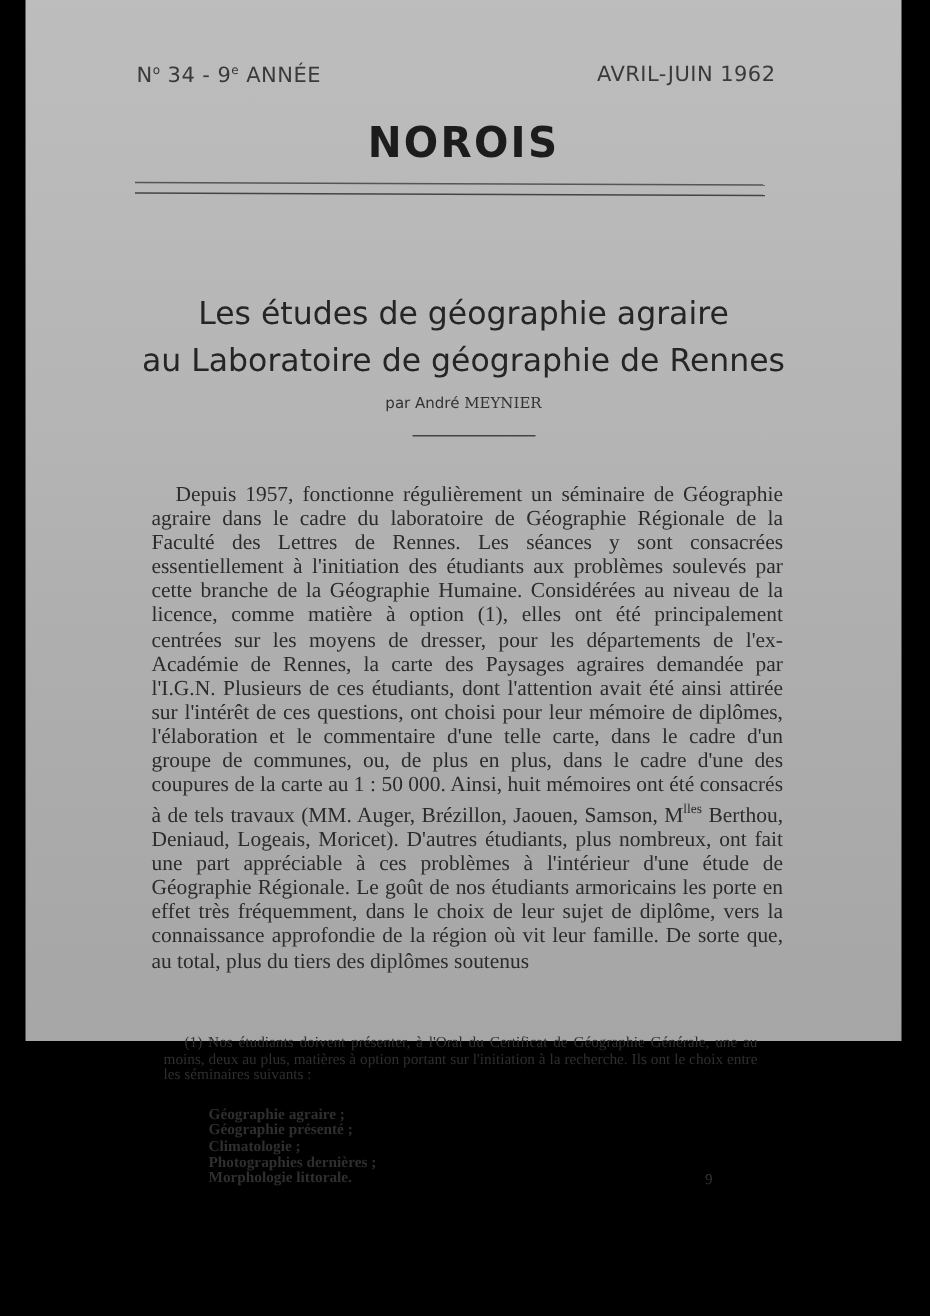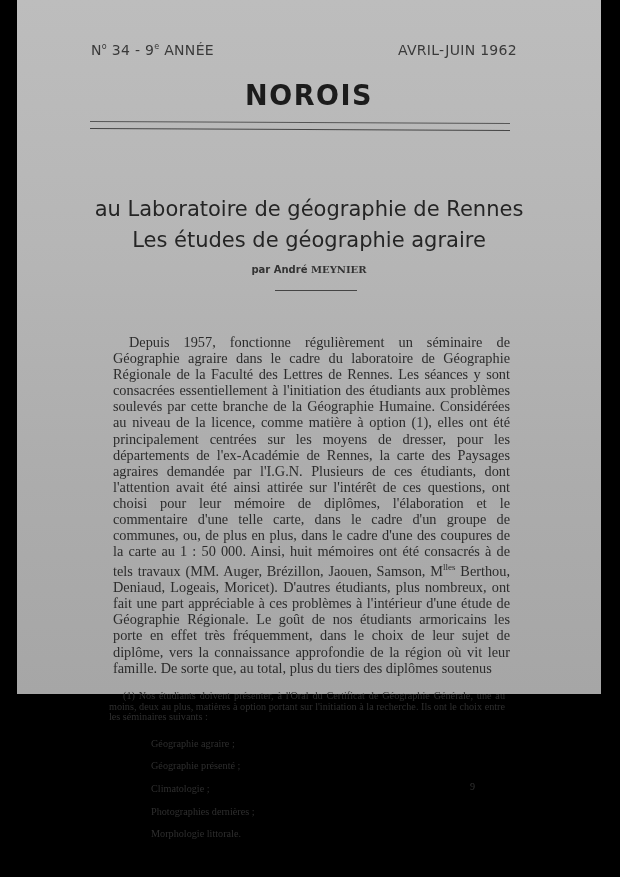--- a/index.html
+++ b/index.html
@@ -29,61 +29,61 @@
     border-top: 1px solid #555; border-bottom: 1px solid #444;
     transform: rotate(0.25deg);
   }
   .title {
     position: absolute; top: 194px; left: 0; width: 584px; text-align: center;
     font-family: "DejaVu Sans", sans-serif; font-size: 21px; line-height: 31px;
     color: #252525;
   }
   .author {
     position: absolute; top: 264px; left: 0; width: 584px; text-align: center;
-    font-family: "DejaVu Sans", sans-serif; font-size: 10px; color: #333; font-weight: bold;
+    font-family: "DejaVu Sans", sans-serif; font-size: 10px; color: #333;
   }
   .author .name { font-family: "DejaVu Serif", serif; font-size: 10px; }
   .author-rule {
     position: absolute; top: 290px; left: 258px; width: 82px; height: 0;
     border-top: 1px solid #444;
   }
   .body {
     position: absolute; top: 322px; left: 84px; width: 421px;
     font-family: "Liberation Serif", serif; font-size: 14.3px; line-height: 16.1px;
     text-align: justify; color: #2b2b2b;
   }
-  .body p { margin: 12px; text-indent: 16px; hyphens: manual; }
+  .body p { margin: 0; text-indent: 16px; hyphens: manual; }
   .body sup { font-size: 9px; }
   .footnotes {
     position: absolute; top: 675px; left: 76px; width: 428px;
     font-family: "Liberation Serif", serif; font-size: 10.2px; line-height: 10.6px;
     text-align: justify; color: #2f2f2f;
   }
   .footnotes p { margin: 16px; }
   .footnotes .indent { text-indent: 14px; }
   .footnotes ul { list-style: none; margin: 0; padding: 0 0 0 46px; }
-  .footnotes li { margin: 12px; }
+  .footnotes li { margin: 0; font-weight: bold; }
   .pageno {
     position: absolute; top: 781px; left: 453px;
     font-family: "Liberation Serif", serif; font-size: 10px; color: #333;
   }
 </style>
 </head>
 <body>
 
 <div class="page">
   <div class="hdr left"><span>N</span><sup>o</sup><span> 34 - 9</span><sup>e</sup><span> ANNÉE</span></div>
   <div class="hdr right">AVRIL-JUIN 1962</div>
 
   <div class="journal">NOROIS</div>
   <div class="rule"></div>
 
   <div class="title">
+    <div>Les études de géographie agraire</div>
     <div>au Laboratoire de géographie de Rennes</div>
-    <div>Les études de géographie agraire</div>
   </div>
 
   <div class="author"><span>par André </span><span class="name">MEYNIER</span></div>
   <div class="author-rule"></div>
 
   <div class="body">
     <p><span>Depuis 1957, fonctionne régulièrement un séminaire de Géographie agraire dans le cadre du laboratoire de Géographie Régionale de la Faculté des Lettres de Rennes. Les séances y sont consacrées essentiellement à l'initiation des étudiants aux problèmes soulevés par cette branche de la Géographie Humaine. Considérées au niveau de la licence, comme matière à option (1), elles ont été principalement centrées sur les moyens de dresser, pour les départements de l'ex-Académie de Rennes, la carte des Paysages agraires demandée par l'I.G.N. Plusieurs de ces étudiants, dont l'attention avait été ainsi attirée sur l'intérêt de ces questions, ont choisi pour leur mémoire de diplômes, l'élaboration et le commentaire d'une telle carte, dans le cadre d'un groupe de communes, ou, de plus en plus, dans le cadre d'une des coupures de la carte au 1 : 50 000. Ainsi, huit mémoires ont été consacrés à de tels travaux (MM. Auger, Brézillon, Jaouen, Samson, M</span><sup>lles</sup><span> Berthou, Deniaud, Logeais, Moricet). D'autres étudiants, plus nombreux, ont fait une part appréciable à ces problèmes à l'intérieur d'une étude de Géographie Régionale. Le goût de nos étudiants armoricains les porte en effet très fréquemment, dans le choix de leur sujet de diplôme, vers la connaissance approfondie de la région où vit leur famille. De sorte que, au total, plus du tiers des diplômes soutenus</span></p>
   </div>
 
   <div class="footnotes">

